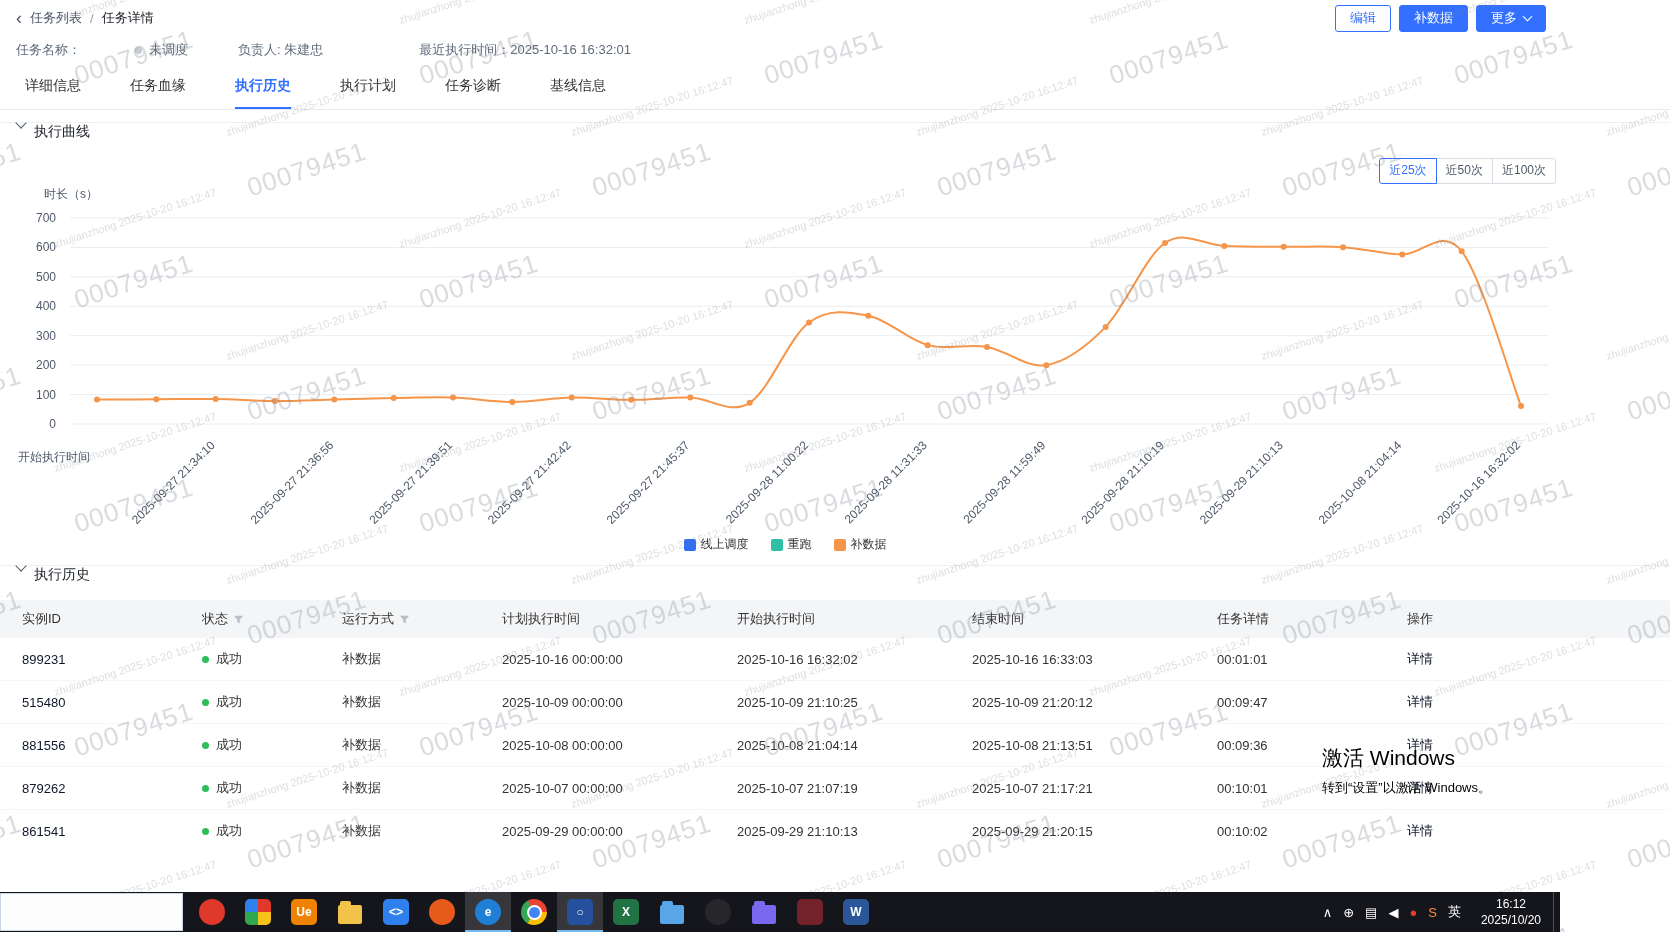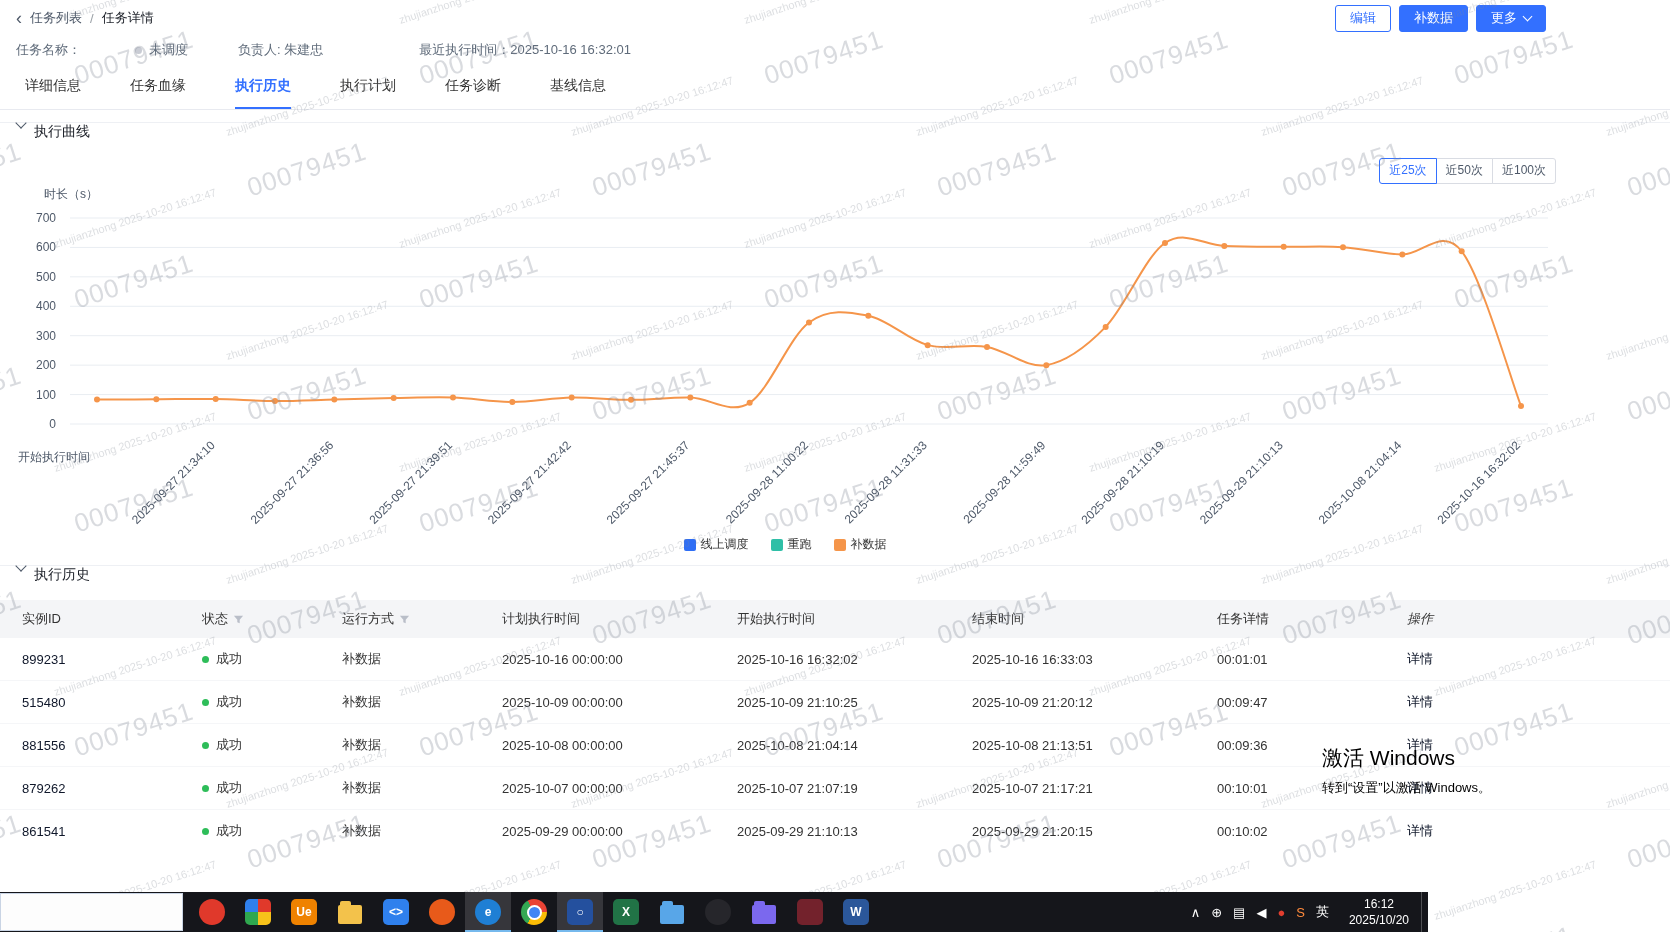--- a/index.html
+++ b/index.html
@@ -58,21 +58,21 @@
   .thead{display:flex;height:38px;background:#f4f5f7;align-items:center;padding-left:22px;font-size:13px;color:#333;}
   .th{display:flex;align-items:center;gap:5px;}
   .trow{display:flex;height:42px;align-items:center;padding-left:22px;font-size:13px;color:#333;border-bottom:1px solid #f5f6f8;}
   .td{display:flex;align-items:center;}
   .link{color:#0f172a;cursor:pointer;}
   
   .activate{position:absolute;left:1322px;top:744px;color:#000000;z-index:90;}
   .activate .l1{font-size:21px;}
   .activate .l2{font-size:13px;margin-top:7px;}
   
-  .taskbar{position:absolute;left:0;bottom:0;width:1428px;height:40px;background:#15161b;z-index:100;display:flex;align-items:center;}
+  .taskbar{position:absolute;left:0;bottom:0;width:1560px;height:40px;background:#15161b;z-index:100;display:flex;align-items:center;}
   .search-box{width:183px;height:38px;background:#fdfdfd;border:1px solid #c9d4e4;box-sizing:border-box;}
   .tb-icons{display:flex;height:40px;align-items:center;margin-left:6px;}
   .tb-slot{width:46px;height:40px;display:flex;align-items:center;justify-content:center;cursor:pointer;}
   .tb-slot.hl{background:rgba(255,255,255,.14);box-shadow:inset 0 -2px 0 #76b9ed;}
   .tb-icon{width:26px;height:26px;display:flex;align-items:center;justify-content:center;color:#fff;font-weight:bold;font-size:12px;box-sizing:border-box;}
   .tb-icon.rsq{border-radius:5px;}
   .tb-icon.circ{border-radius:50%;}
   .folder-ic{position:relative;width:24px;height:19px;border-radius:2px;margin-top:4px;}
   .folder-tab{position:absolute;top:-4px;left:2px;width:11px;height:5px;border-radius:2px 2px 0 0;}
   .chrome-center{width:11px;height:11px;border-radius:50%;background:#4285f4;border:2px solid #fff;}
@@ -326,21 +326,21 @@
       </div>
       <div class="th" style="width: 235px;">
         <span>开始执行时间</span>
       </div>
       <div class="th" style="width: 245px;">
         <span>结束时间</span>
       </div>
       <div class="th" style="width: 190px;">
         <span>任务详情</span>
       </div>
-      <div class="th" style="width: 150px; font-style: italic;">
+      <div class="th" style="width: 150px;">
         <span>操作</span>
       </div>
     </div>
   <div id="tbody">
       <div class="trow">
         <div class="td" style="width: 180px;">
           <span class="link">899231</span>
         </div>
         <div class="td" style="width: 140px;">
           <span class="dot green"></span>

